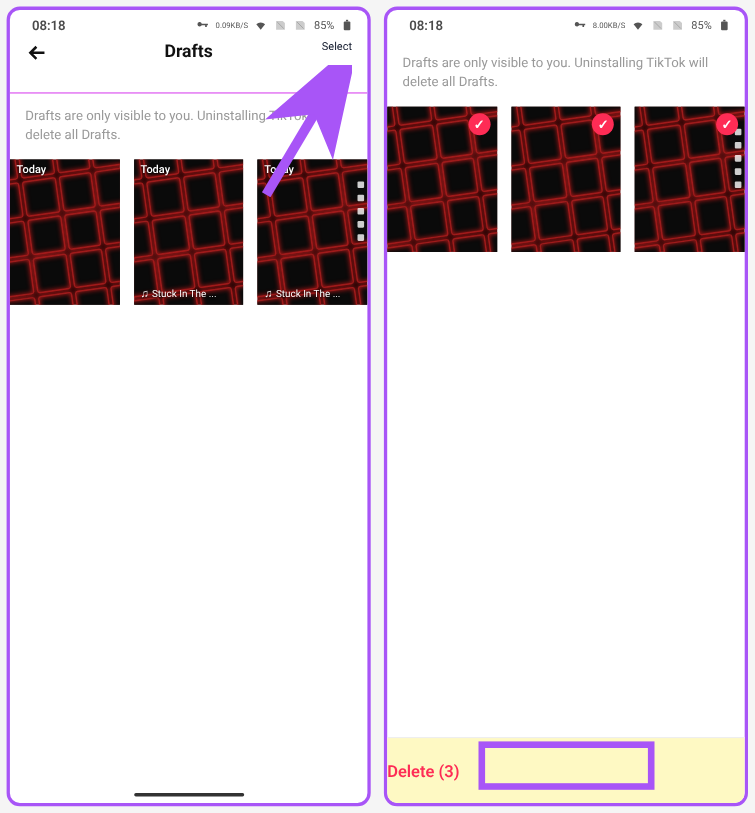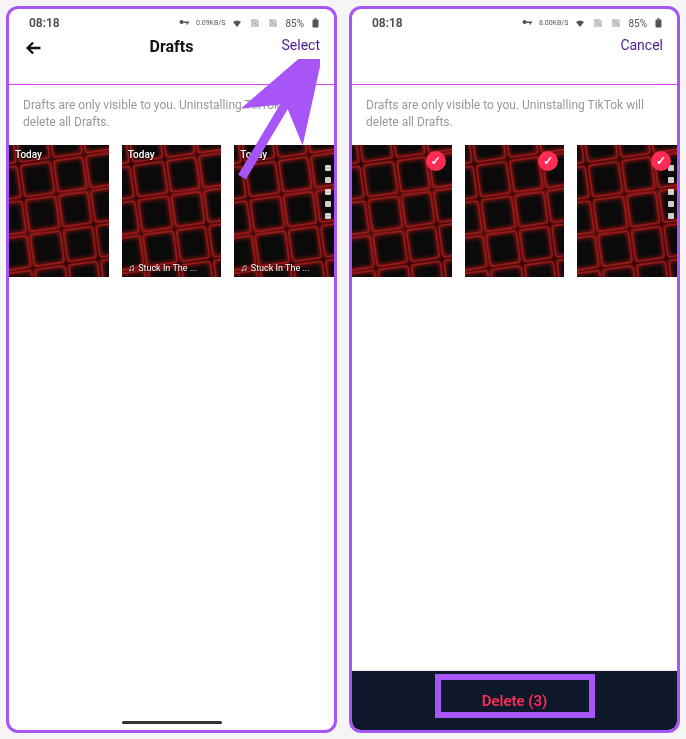--- a/index.html
+++ b/index.html
@@ -62,22 +62,22 @@
     .header .back-icon { width: 22px; height: 22px; }
     .header .title {
       position: absolute;
       left: 50%;
       transform: translateX(-50%);
       font-weight: 700;
       font-size: 16px;
       color: #111;
     }
     .header .action {
-      font-size: 14px;
-      color: #4c1d95;
+      font-size: 10px;
+      color: #0f172a;
     }
     .info {
       padding: 12px 14px 14px;
       font-size: 12px;
       color: #999;
       line-height: 1.4;
     }
     .grid {
       display: grid;
       grid-template-columns: 1fr 1fr 1fr;
@@ -157,23 +157,23 @@
       font-weight: bold;
     }
     .delete-bar {
       position: absolute;
       bottom: 0;
       left: 0;
       right: 0;
       height: 60px;
       display: flex;
       align-items: center;
-      justify-content: center;
+      justify-content: flex-start;
       border-top: 1px solid #eee;
-      background: #0f172a;
+      background: #fef9c3;
     }
     .delete-btn {
       font-size: 15px;
       font-weight: 600;
       color: #fe2c55;
     }
     .highlight-box {
       position: absolute;
       bottom: 12px;
       left: 50%;
@@ -375,24 +375,20 @@
           <line x1="6" y1="6" x2="18" y2="18" stroke="#888"></line>
         </svg>
       <span>85%</span>
       <svg viewBox="0 0 24 24" fill="#555">
           <rect x="5" y="5" width="12" height="16" rx="2"></rect>
           <rect x="9" y="2" width="4" height="3"></rect>
         </svg>
     </div>
   </div>
 
-  <div class="header">
-    <span style="width:22px"></span>
-    <span class="action">Cancel</span>
-  </div>
 
   <div class="info">Drafts are only visible to you. Uninstalling TikTok will delete all Drafts.</div>
 
   <div class="grid">
     <div class="thumb">
       <div class="keyboard-sim">
           <div class="key"></div>
           <div class="key"></div>
           <div class="key"></div>
           <div class="key"></div>

